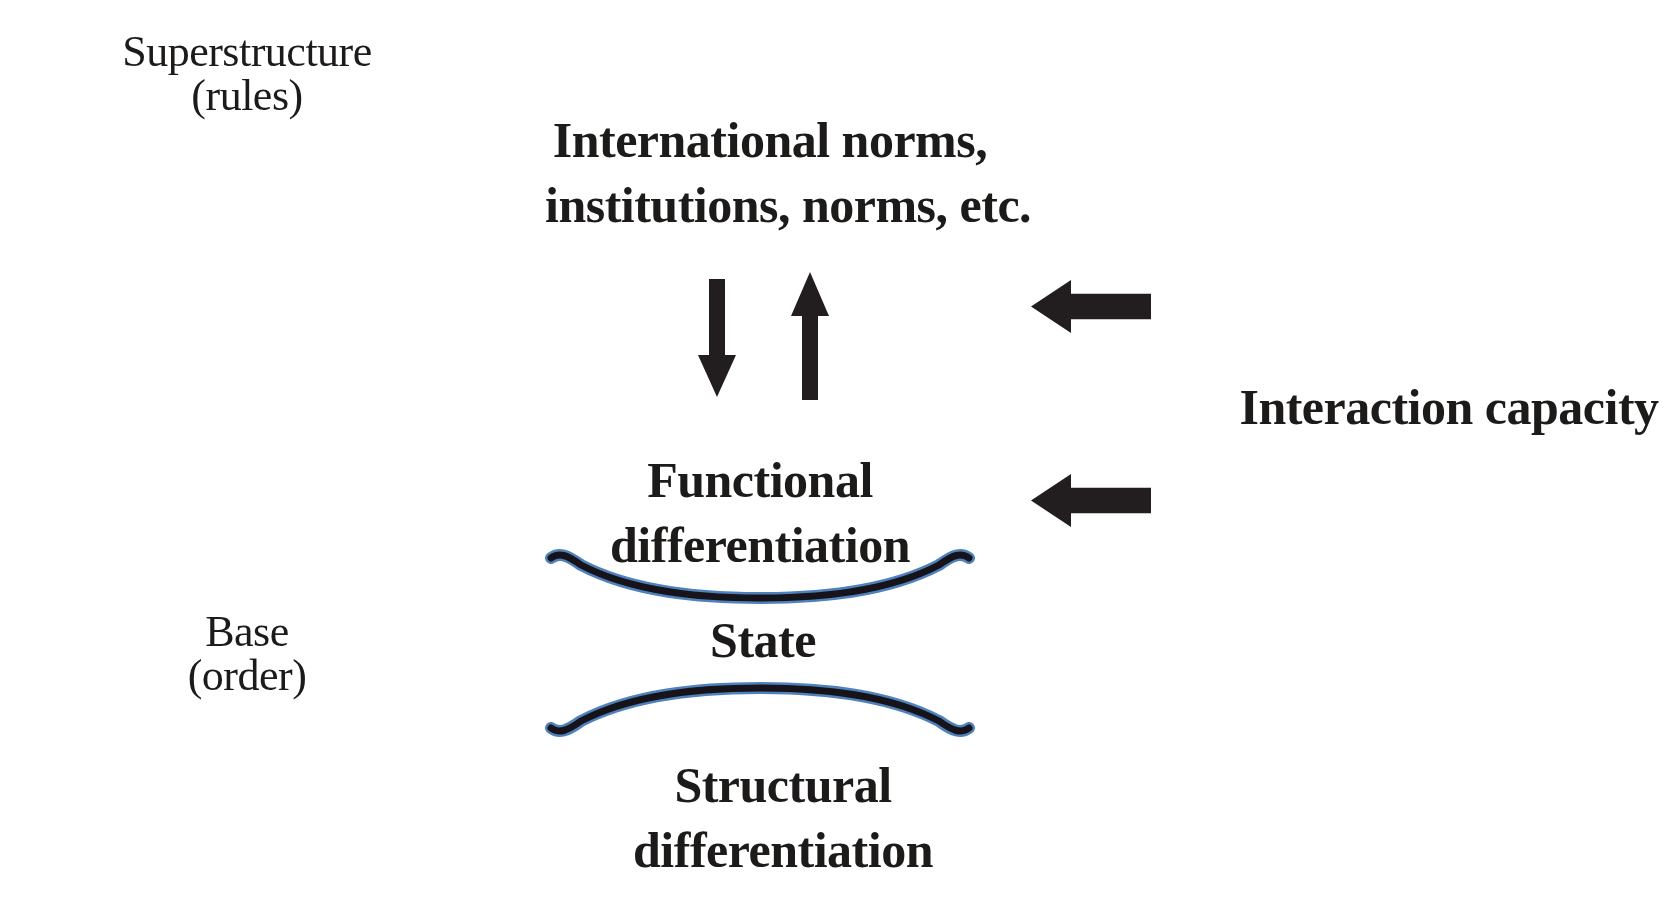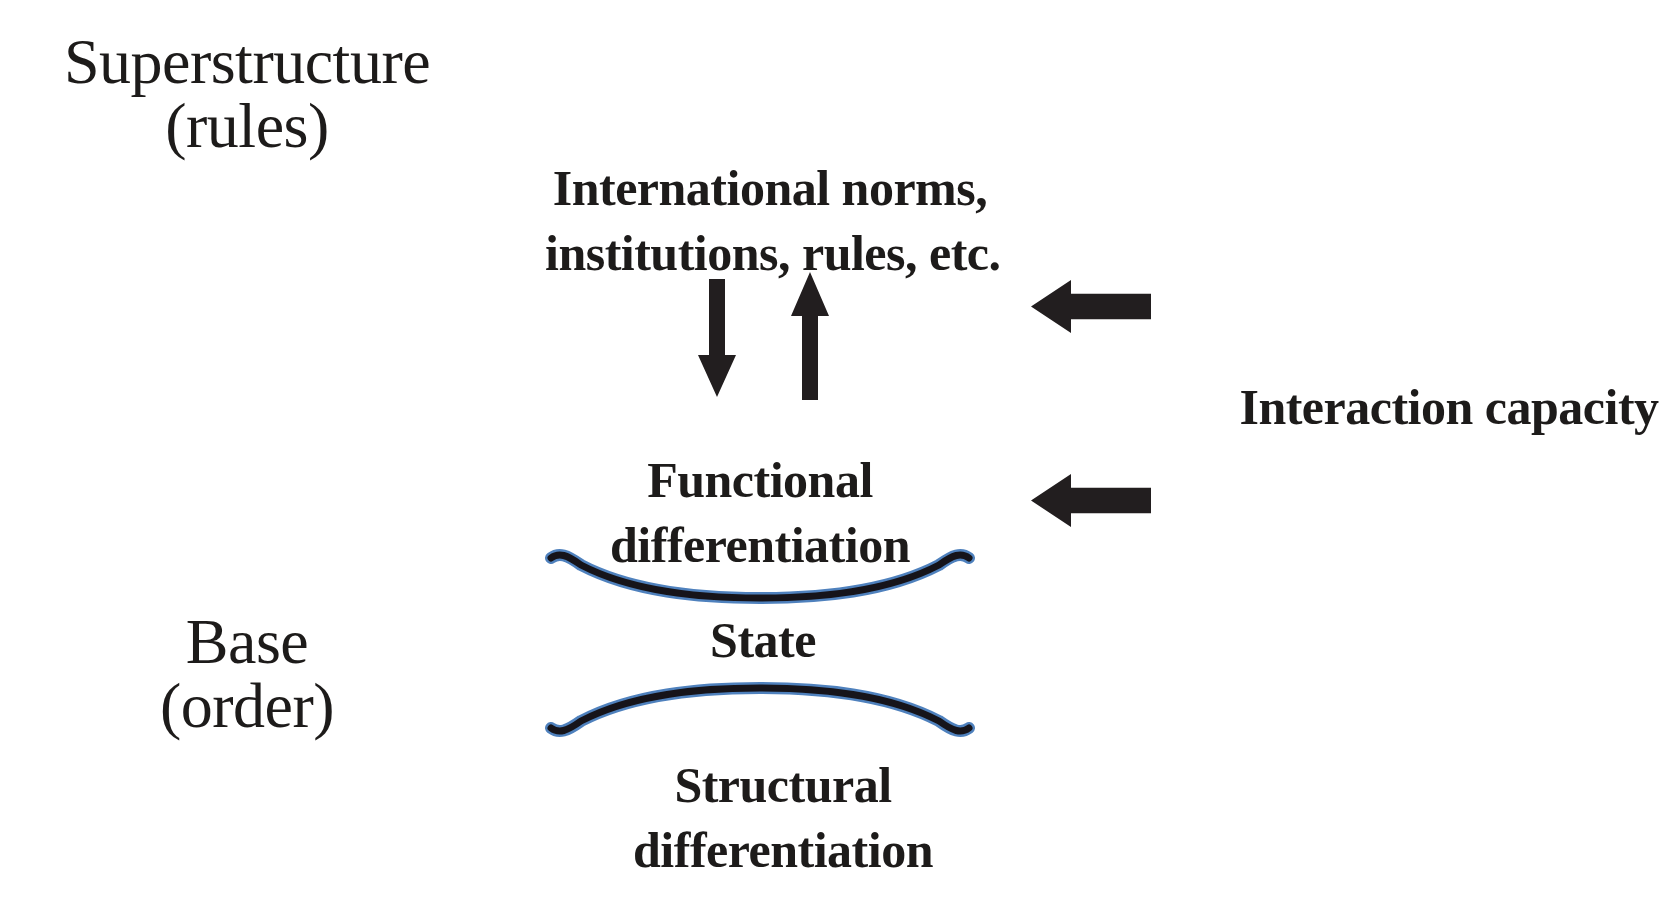--- a/index.html
+++ b/index.html
@@ -15,21 +15,21 @@
     background: var(--background, #ffffff);
     font-family: "Liberation Serif", "DejaVu Serif", serif;
     color: var(--text, #1d1b1a);
   }
   .label {
     position: absolute;
     text-align: center;
     white-space: nowrap;
   }
   .side-label {
-    font-size: 64px;
+    font-size: 44px;
     font-weight: 400;
     line-height: 1.0;
     letter-spacing: -0.5px;
   }
   .center-label {
     font-size: 50px;
     font-weight: 700;
     line-height: 1.3;
     letter-spacing: -0.5px;
   }
@@ -46,21 +46,21 @@
   .curve-core {
     fill: none;
     stroke: var(--curve-core, #16141a);
     stroke-width: 7;
     stroke-linecap: round;
   }
 
   
   #superstructure { left: 47px;   top: 30px;  width: 400px; }
   #base           { left: 47px;   top: 610px; width: 400px; }
-  #norms          { left: 545px;  top: 108px; width: 450px; margin-top: 48px; }
+  #norms          { left: 545px;  top: 108px; width: 450px; }
   #functional     { left: 535px;  top: 448px; width: 450px; }
   #state          { left: 538px;  top: 608px; width: 450px; }
   #structural     { left: 558px;  top: 753px; width: 450px; }
   #interaction    { left: 1224px; top: 375px; width: 450px; }
 
   #arrow-down     { left: 698px;  top: 279px; width: 38px;  height: 118px; }
   #arrow-up       { left: 791px;  top: 272px; width: 38px;  height: 128px; }
   #arrow-left-top { left: 1031px; top: 280px; width: 120px; height: 53px; }
   #arrow-left-mid { left: 1031px; top: 474px; width: 120px; height: 53px; }
 
@@ -77,21 +77,21 @@
     <span>(rules)</span>
   </div>
 
   <div id="base" class="label side-label">
     <span>Base</span>
     <span>(order)</span>
   </div>
 
   <div id="norms" class="label center-label">
     <span>International norms,</span>
-    <span>institutions, rules, etc.</span>
+    <span>institutions, norms, etc.</span>
   </div>
 
   <div id="functional" class="label center-label">
     <span>Functional</span>
     <span>differentiation</span>
   </div>
 
   <div id="state" class="label center-label">
     <span>State</span>
   </div>

